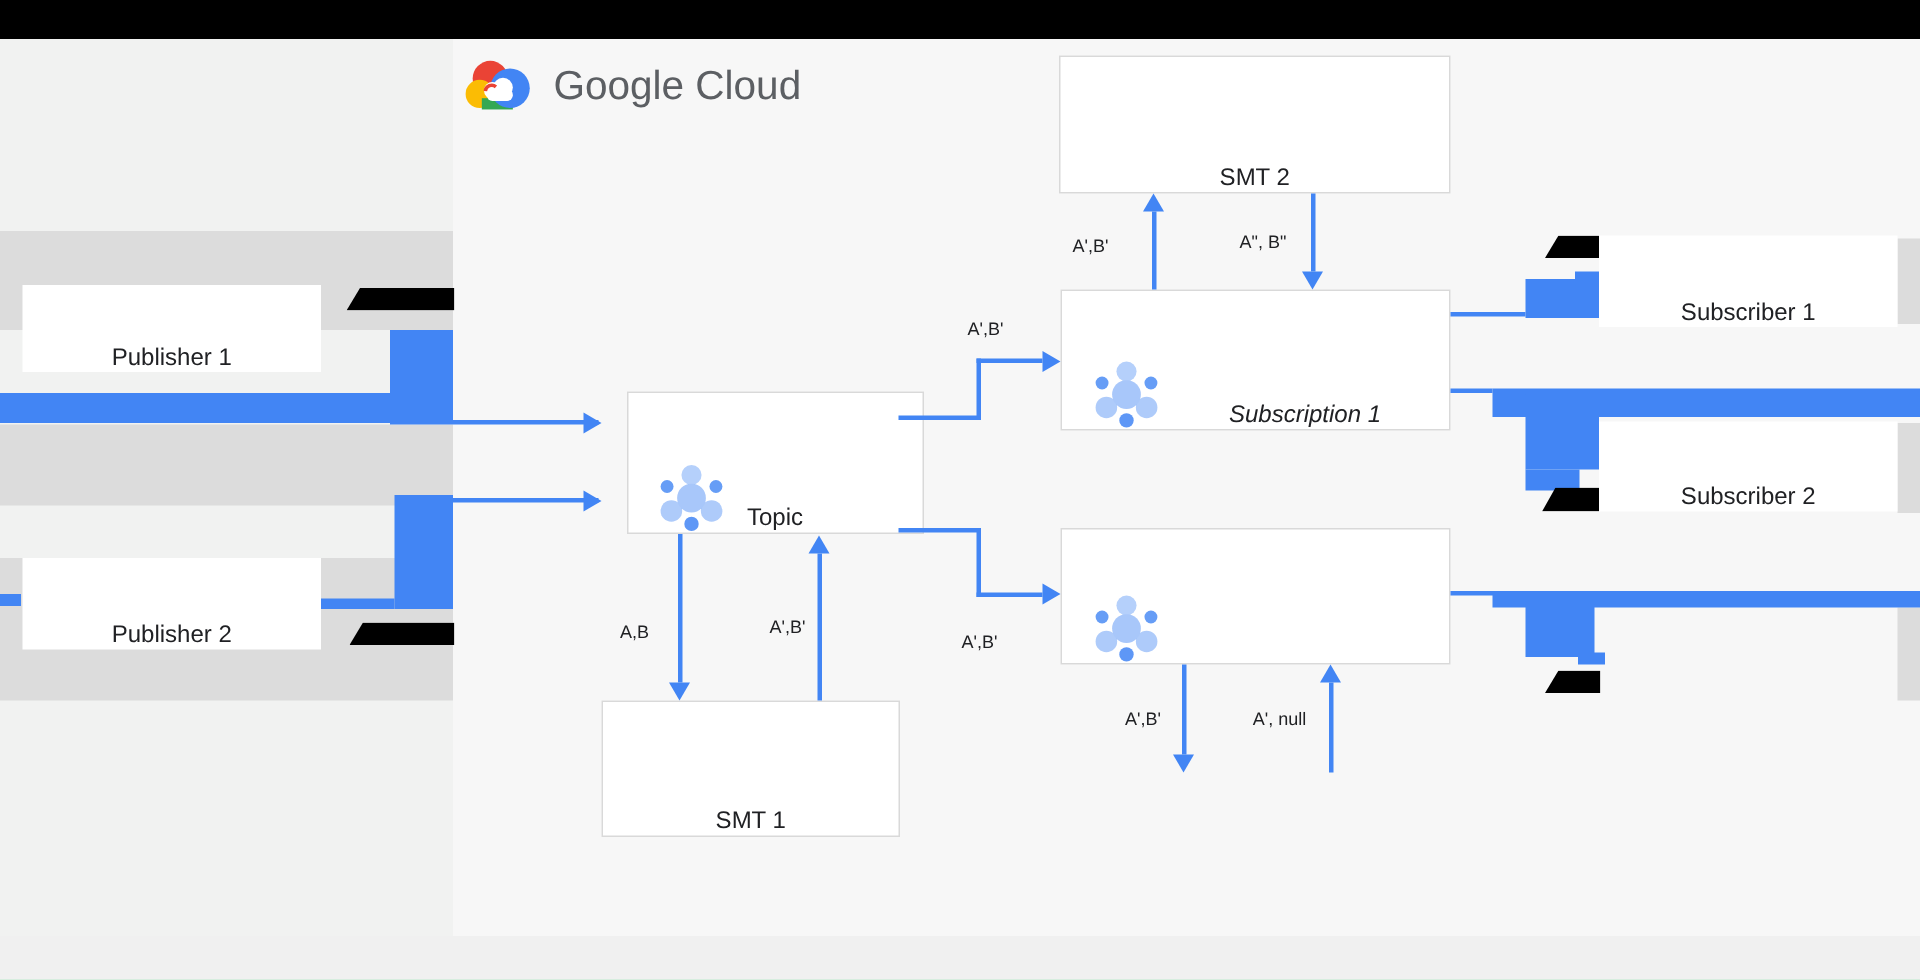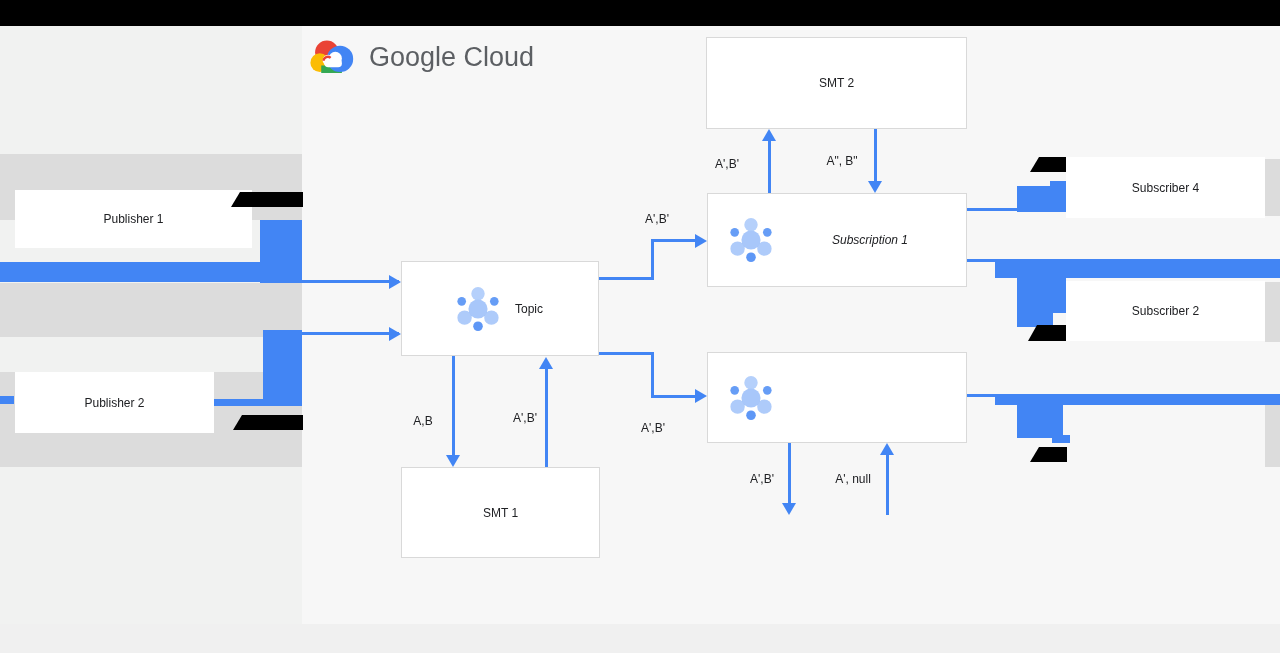--- a/index.html
+++ b/index.html
@@ -1,21 +1,21 @@
 <!DOCTYPE html>
 <html><head>
 <meta charset="utf-8">
 <style>
   html,body{margin:0;padding:0;background:#e9e9e9;}
   #canvas{position:relative;width:1280px;height:653px;overflow:hidden;
           background:#86efac;font-family:"Liberation Sans",sans-serif;color:#202124;}
   .panel{position:absolute;}
   .band{position:absolute;background:#dcdcdc;}
-  .box{position:absolute;background:#ffffff;display:flex;align-items:center;
-       justify-content:center;font-size:12px;color:#202124;box-sizing:border-box;}
+  .box{position:absolute;background:#ffffff;display:flex;align-items:flex-end;
+       justify-content:center;font-size:16px;color:#202124;box-sizing:border-box;}
   .bordered{border:1px solid #d9d9d9;}
   .iconbox{justify-content:flex-start;}
   .iconbox .nodelabel{white-space:nowrap;}
   .iconbox.centerlabel .nodelabel{flex:1;text-align:center;font-style:italic;}
   .icn{display:flex;align-items:center;justify-content:center;}
   .ln{position:absolute;background:#4285f4;}
   .blue-mark{position:absolute;background:#4285f4;}
   .black-mark{position:absolute;background:#000;}
   .slant{clip-path:polygon(9px 0,100% 0,100% 100%,0 100%);}
   .head{position:absolute;width:0;height:0;}
@@ -54,28 +54,28 @@
         <circle cx="66" cy="44" r="28" fill="#4285f4"></circle>
         <circle cx="41" cy="47" r="12" fill="#ffffff"></circle>
         <circle cx="56" cy="43" r="14" fill="#ffffff"></circle>
         <rect x="33" y="45" width="37" height="17" rx="8" fill="#ffffff"></rect>
         <path d="M31 48 a9 9 0 0 1 15 -6" stroke="#ea4335" stroke-width="5" fill="none"></path>
       </svg>
     </span>
     <span class="brand-text">Google Cloud</span>
   </div>
 
-  <div class="box" style="left:15px;top:190px;width:237px;height:58px;">
+  <div class="box" style="left:15px;top:190px;width:199px;height:58px;">
     <span>Publisher 1</span>
   </div>
   <div class="box" style="left:15px;top:372px;width:199px;height:61px;">
     <span>Publisher 2</span>
   </div>
 
-  <div class="box bordered iconbox" style="left:401px;top:261px;width:198px;height:95px;padding-left:34px;">
+  <div class="box bordered iconbox" style="left:418px;top:261px;width:198px;height:95px;">
     <span class="icn" style="margin-left:19px;">
       <svg width="46" height="46" viewBox="0 0 48 48">
         <g stroke="#5e97f6" stroke-width="5">
           <line x1="24" y1="24" x2="24" y2="8"></line>
           <line x1="24" y1="24" x2="10" y2="33"></line>
           <line x1="24" y1="24" x2="38" y2="33"></line>
         </g>
         <circle cx="24" cy="8" r="7" fill="#b5d0fb"></circle>
         <circle cx="10" cy="33" r="7.5" fill="#aecbfa"></circle>
         <circle cx="38" cy="33" r="7.5" fill="#aecbfa"></circle>
@@ -130,21 +130,21 @@
         <circle cx="24" cy="24" r="10" fill="#a8c7fa"></circle>
         <circle cx="7" cy="16" r="4.5" fill="#669df6"></circle>
         <circle cx="41" cy="16" r="4.5" fill="#669df6"></circle>
         <circle cx="24" cy="42" r="5" fill="#5e97f6"></circle>
       </svg>
     </span>
   </div>
 
 
   <div class="box" style="left:1066px;top:157px;width:199px;height:61px;">
-    <span>Subscriber 4</span>
+    <span>Subscriber 1</span>
   </div>
   <div class="box" style="left:1066px;top:281px;width:199px;height:60px;">
     <span>Subscriber 2</span>
   </div>
 
   <div class="ln" style="left:302px;top:280px;width:97px;height:3px;"></div>
   <div class="head r" style="left:389px;top:275px;"></div>
 
   <div class="ln" style="left:302px;top:332px;width:97px;height:3px;"></div>
   <div class="head r" style="left:389px;top:327px;"></div>

